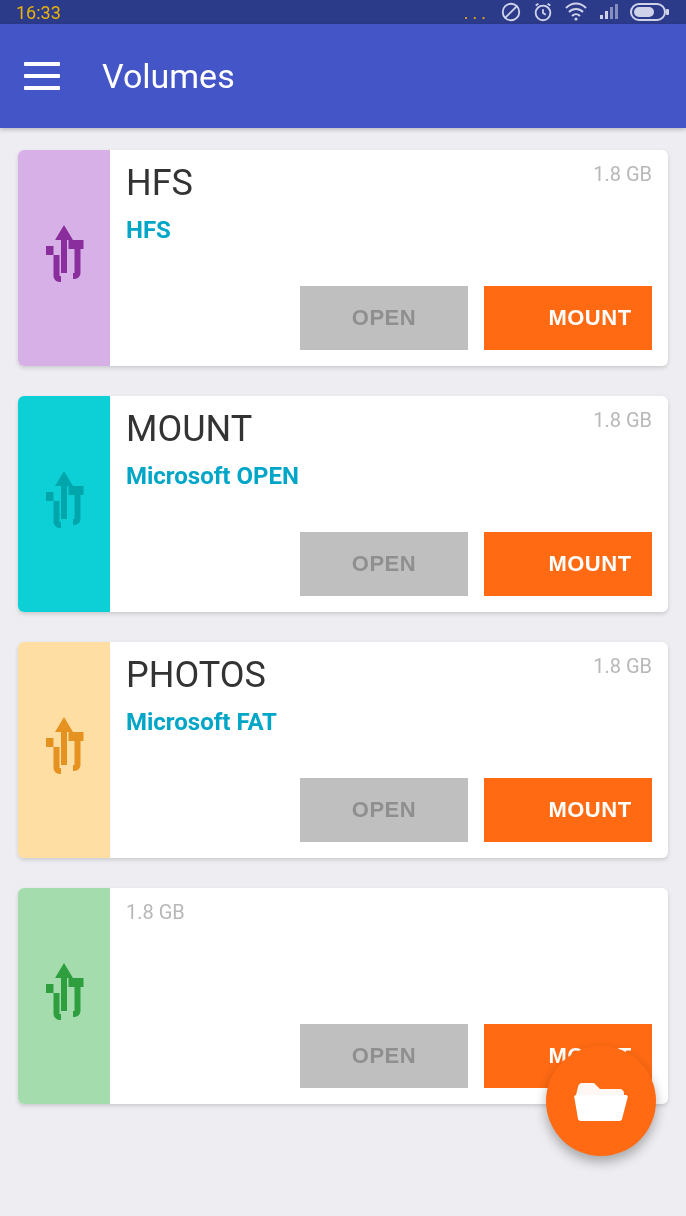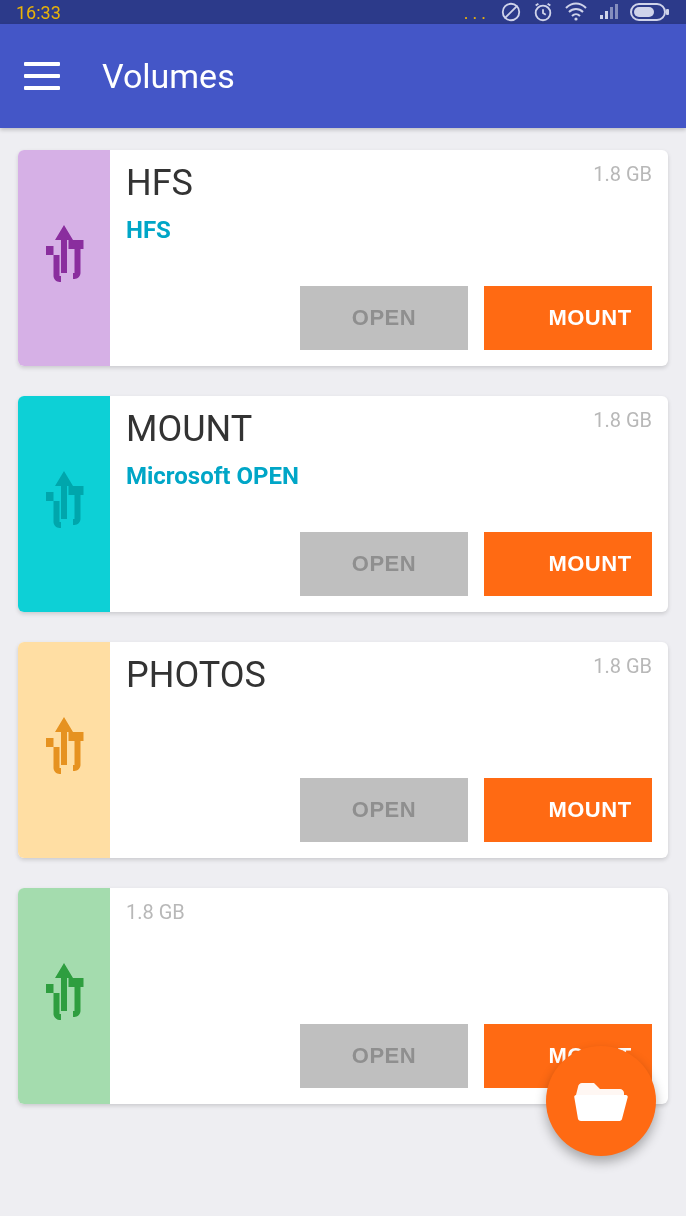--- a/index.html
+++ b/index.html
@@ -212,20 +212,21 @@
     <div class="usb-stripe" style="background:#ffdea3">
       <svg class="usb-icon" viewBox="0 0 32 48" fill="#e69220">
         <path d="M16 2l-6 10h4v22h4V12h4L16 2zM9 16h-5v6h5v14c0 2 2 4 4 4h1v-4h-1V22h-4v-6zM23 12h6v6h-2v16c0 2-2 4-4 4h-1v-4h1V18h-4v-6h4z"></path>
       </svg>
     </div>
     <div class="card-body">
       <div class="card-top">
         <div class="vol-name">PHOTOS</div>
         <div class="vol-size">1.8 GB</div>
       </div>
+      <div class="vol-fs">Microsoft FAT</div>
       <div class="card-buttons">
         <button class="btn btn-open">OPEN</button>
         <button class="btn btn-mount">MOUNT</button>
       </div>
     </div>
   </div>
 
   <div class="card">
     <div class="usb-stripe" style="background:#a4dcae">
       <svg class="usb-icon" viewBox="0 0 32 48" fill="#2e9e3f">

